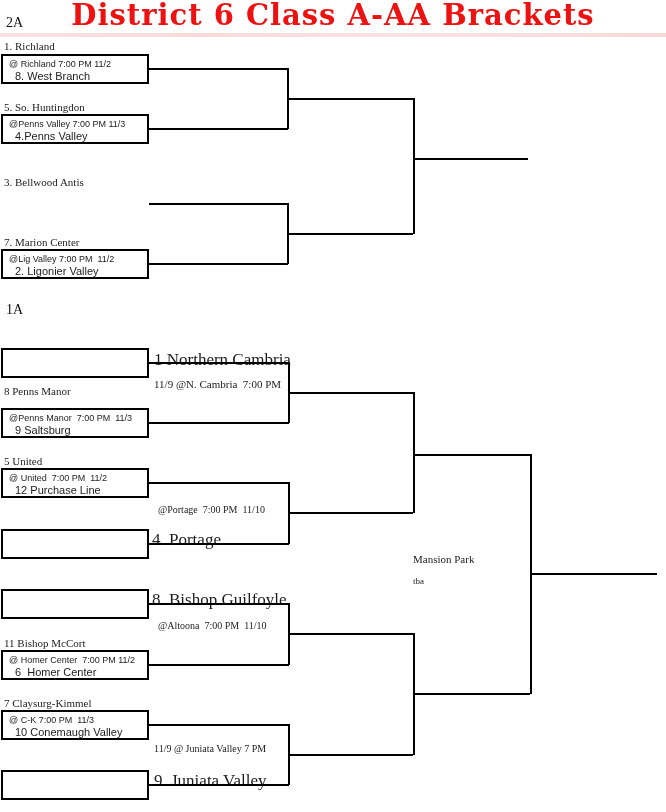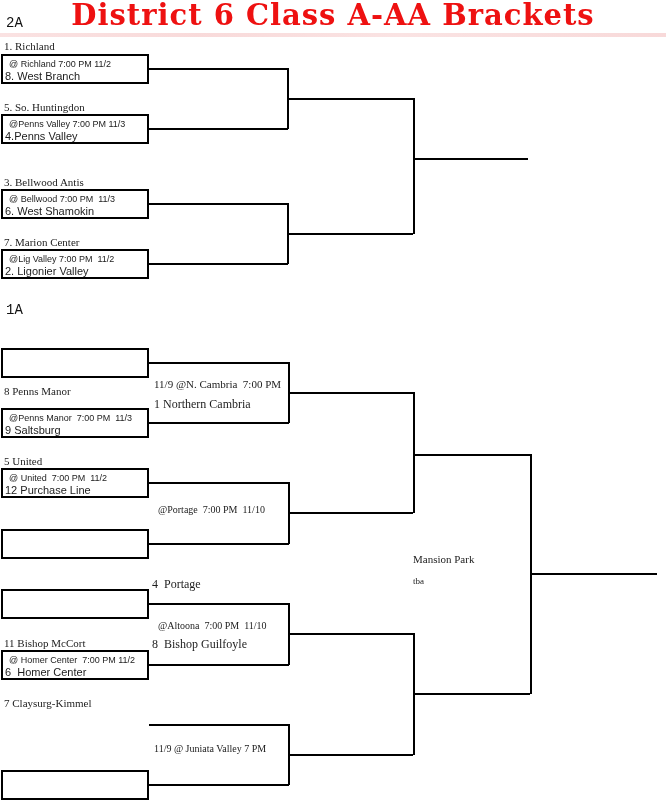--- a/index.html
+++ b/index.html
@@ -5,27 +5,27 @@
   html,body{margin:0;padding:0;background:#fff;}
   .page{position:relative;width:666px;height:812px;background:#ffffff;overflow:hidden;
         font-family:"Liberation Sans","DejaVu Sans",sans-serif;color:#1c1c1c;}
   .t{position:absolute;white-space:pre;line-height:1.15;font-family:Liberation Serif, serif;}
   .title{position:absolute;left:0;top:-2px;width:666px;text-align:center;
          font-family:"DejaVu Serif","Liberation Serif",serif;font-weight:800;
          font-size:29px;letter-spacing:1px;color:#ee1111;}
   .smear{position:absolute;left:0;top:33px;width:666px;height:4px;
          background:linear-gradient(90deg,#f6caca 0%,#f3bcbc 30%,#f6cccc 60%,#f2baba 100%);
          opacity:.55;}
-  .cls{font-family:Liberation Mono, monospace;font-size:14px;color:#111;}
+  .cls{font-family:Liberation Serif, serif;font-size:14px;color:#111;}
   .box{position:absolute;left:1px;width:148px;height:30px;border:2px solid #000;
        box-sizing:border-box;background:#fff;}
   .ginfo{font-size:9px;padding:3px 0 0 6px;white-space:pre;color:#1c1c1c;}
-  .gteam{font-size:11px;padding-left:2px;margin-top:1px;white-space:pre;color:#1c1c1c;}
+  .gteam{font-size:11px;padding-left:12px;margin-top:1px;white-space:pre;color:#1c1c1c;}
   .team{font-size:11px;}
-  .bye{font-size:12px;margin-top:48px;}
+  .bye{font-size:17px;}
   .sinfo{font-size:11px;}
   .hl{position:absolute;height:1.5px;background:#000;}
   .vl{position:absolute;width:1.5px;background:#000;}
   .small{font-size:9px;}
 </style>
 </head>
 <body>
 
 <div class="page">
 
@@ -40,24 +40,20 @@
     <div class="gteam">8. West Branch</div>
   </div>
 
   <div class="t team" style="left:4px;top:101px">5. So. Huntingdon</div>
   <div class="box" style="top:114px">
     <div class="ginfo">@Penns Valley 7:00 PM 11/3</div>
     <div class="gteam">4.Penns Valley</div>
   </div>
 
   <div class="t team" style="left:4px;top:176px">3. Bellwood Antis</div>
-  <div class="box" style="top:189px">
-    <div class="ginfo">@ Bellwood 7:00 PM  11/3</div>
-    <div class="gteam">6. West Shamokin</div>
-  </div>
 
   <div class="t team" style="left:4px;top:236px">7. Marion Center</div>
   <div class="box" style="top:249px">
     <div class="ginfo">@Lig Valley 7:00 PM  11/2</div>
     <div class="gteam">2. Ligonier Valley</div>
   </div>
 
   <div class="hl" style="left:149px;top:68px;width:139px"></div>
   <div class="hl" style="left:149px;top:128px;width:139px"></div>
   <div class="vl" style="left:287px;top:68px;height:61px"></div>
@@ -112,20 +108,24 @@
     <div class="ginfo">@ Homer Center  7:00 PM 11/2</div>
     <div class="gteam">6  Homer Center</div>
   </div>
 
   <div class="hl" style="left:149px;top:603px;width:140px"></div>
   <div class="hl" style="left:149px;top:664px;width:140px"></div>
   <div class="vl" style="left:288px;top:603px;height:62px"></div>
   <div class="hl" style="left:288px;top:633px;width:125px"></div>
 
   <div class="t team" style="left:4px;top:697px">7 Claysurg-Kimmel</div>
+  <div class="box" style="top:710px">
+    <div class="ginfo">@ C-K 7:00 PM  11/3</div>
+    <div class="gteam">10 Conemaugh Valley</div>
+  </div>
   <div class="t sinfo" style="left:154px;top:743px;font-size:10px">11/9 @ Juniata Valley 7 PM</div>
   <div class="box" style="top:770px"></div>
   <div class="t bye" style="left:154px;top:771px">9  Juniata Valley</div>
 
   <div class="hl" style="left:149px;top:724px;width:140px"></div>
   <div class="hl" style="left:149px;top:784px;width:140px"></div>
   <div class="vl" style="left:288px;top:724px;height:61px"></div>
   <div class="hl" style="left:288px;top:754px;width:125px"></div>
 
   <div class="vl" style="left:413px;top:633px;height:122px"></div>

